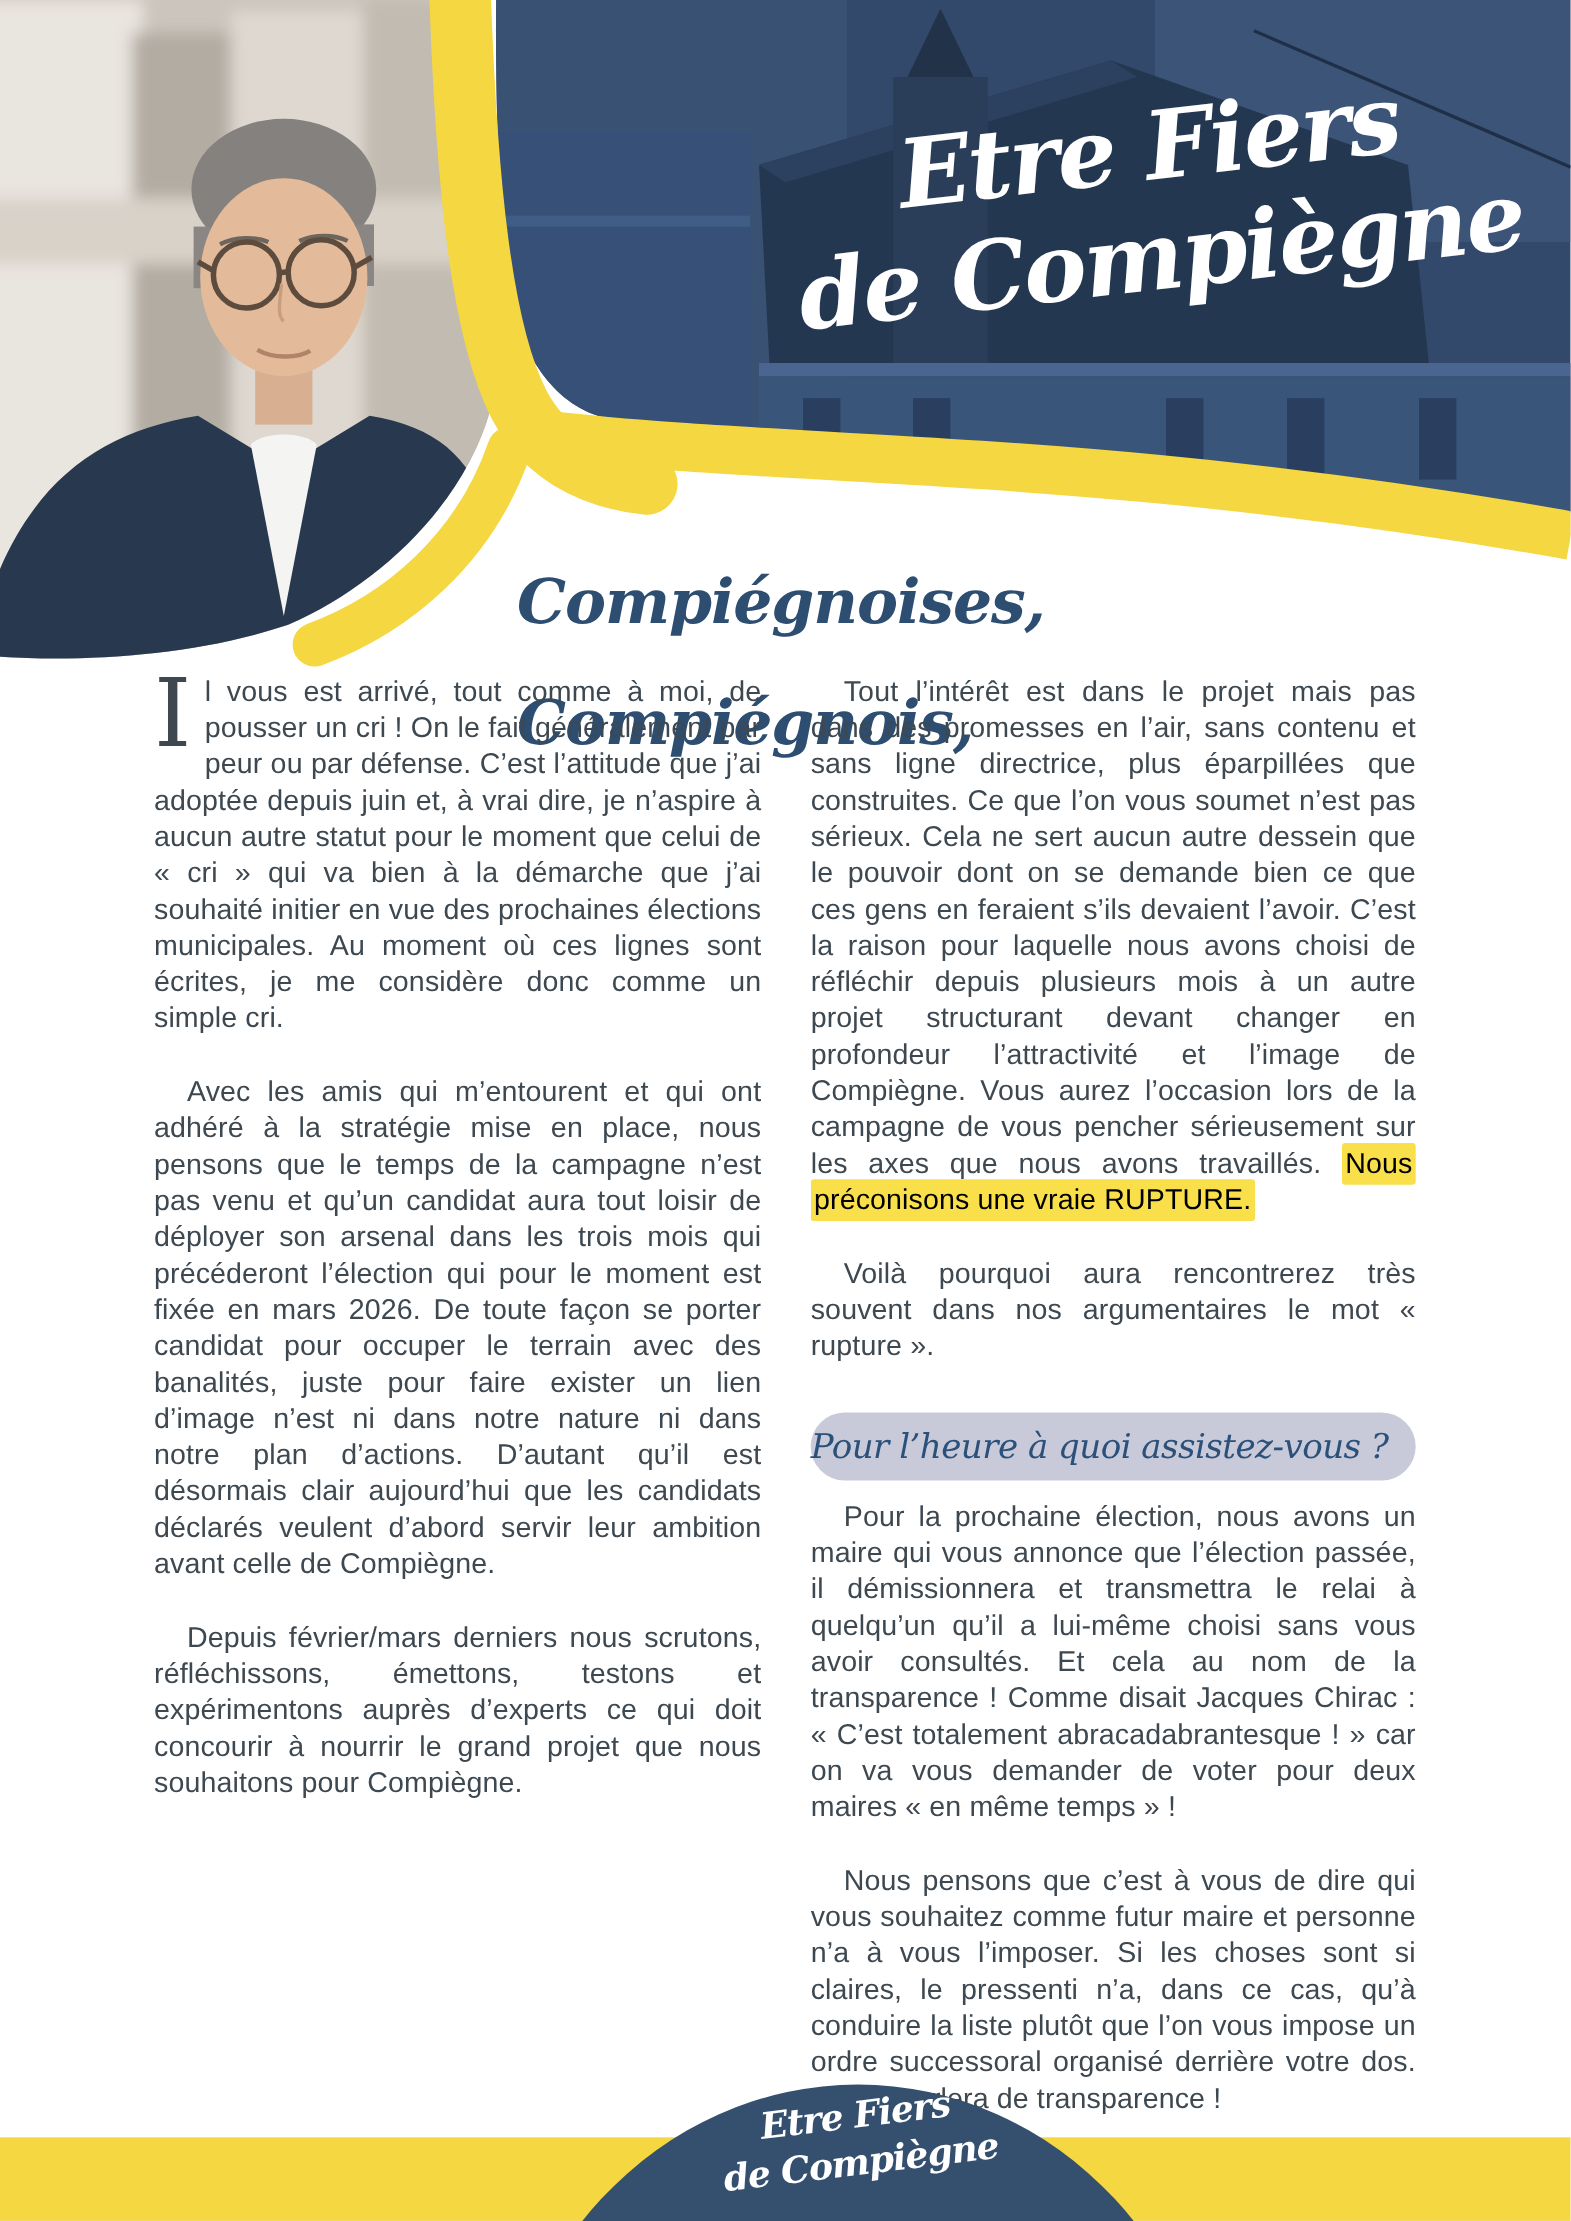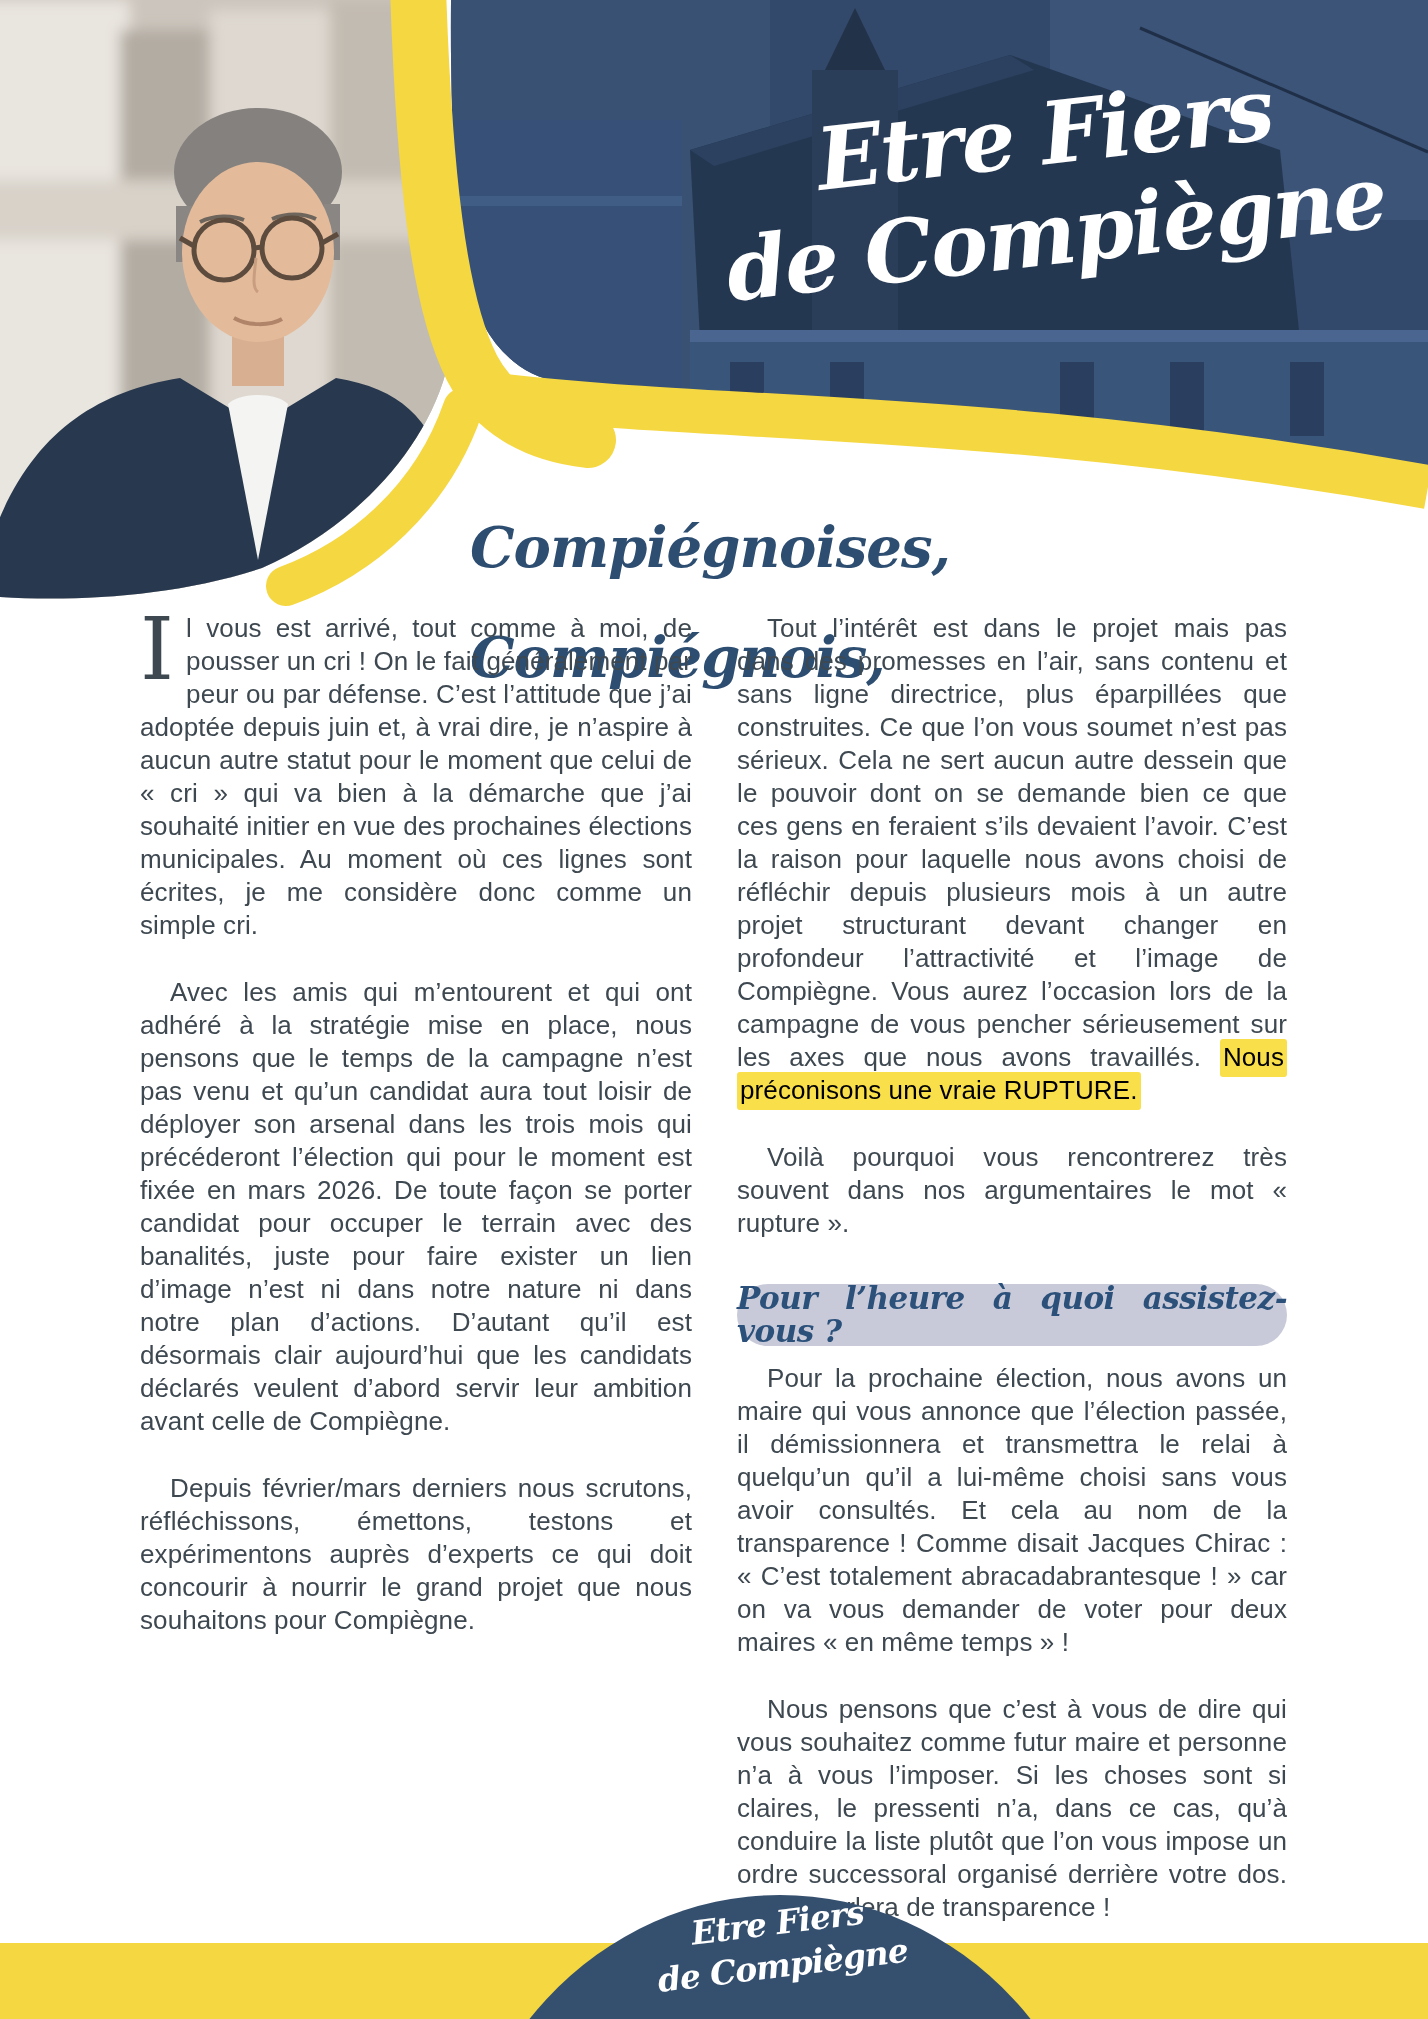--- a/index.html
+++ b/index.html
@@ -19,22 +19,22 @@
         color:#3e4850;text-align:justify;letter-spacing:.1px;}
   .col-left{left:140px;width:552px;}
   .col-right{left:737px;width:550px;}
   .para{margin:0 0 34px 0;text-indent:30px;}
   .para.first{text-indent:0;}
   .dropcap{float:left;font-family:"DejaVu Serif",serif;font-size:86px;line-height:62px;
         padding:6px 12px 0 0;color:#3e4850;font-style:normal;}
   .hl{background:#f9df4a;padding:3px 3px 5px;border-radius:3px;
         -webkit-box-decoration-break:clone;box-decoration-break:clone;}
   .pill{height:62px;background:#c8cad9;border-radius:32px;margin:44px 0 16px;display:flex;
-        align-items:center;justify-content:flex-end;text-indent:0;
-        font-family:"DejaVu Serif",serif;font-style:italic;font-weight:bold;font-size:31px;
+        align-items:center;justify-content:flex-start;text-indent:0;
+        font-family:"DejaVu Serif",serif;font-style:italic;font-weight:normal;font-size:31px;
         color:#2b507a;letter-spacing:-.5px;}
   
   .footer-band{position:absolute;left:0;top:1943px;width:1428px;height:76px;background:#f5d742;}
   .footer-dome{position:absolute;left:450px;top:1895px;width:660px;height:710px;
         background:#35506f;border-radius:50%;}
   .footer-script{position:absolute;left:560px;top:1901px;width:440px;transform:rotate(-7deg);
         text-align:center;color:#ffffff;font-family:"DejaVu Serif",serif;font-style:italic;
         font-weight:bold;font-size:33px;line-height:43px;letter-spacing:-1px;}
 </style>
 </head>
@@ -118,21 +118,21 @@
 
   <h1 class="headline">Compiégnoises, Compiégnois,</h1>
 
   <div class="col col-left" id="col-left">
       <p class="para first"><span class="dropcap">I</span><span>l vous est arrivé, tout comme à moi, de pousser un cri ! On le fait généralement par peur ou par défense. C’est l’attitude que j’ai adoptée depuis juin et, à vrai dire, je n’aspire à aucun autre statut pour le moment que celui de « cri » qui va bien à la démarche que j’ai souhaité initier en vue des prochaines élections municipales. Au moment où ces lignes sont écrites, je me considère donc comme un simple cri.</span></p>
       <p class="para"><span>Avec les amis qui m’entourent et qui ont adhéré à la stratégie mise en place, nous pensons que le temps de la campagne n’est pas venu et qu’un candidat aura tout loisir de déployer son arsenal dans les trois mois qui précéderont l’élection qui pour le moment est fixée en mars 2026. De toute façon se porter candidat pour occuper le terrain avec des banalités, juste pour faire exister un lien d’image n’est ni dans notre nature ni dans notre plan d’actions. D’autant qu’il est désormais clair aujourd’hui que les candidats déclarés veulent d’abord servir leur ambition avant celle de Compiègne.</span></p>
       <p class="para"><span>Depuis février/mars derniers nous scrutons, réfléchissons, émettons, testons et expérimentons auprès d’experts ce qui doit concourir à nourrir le grand projet que nous souhaitons pour Compiègne.</span></p>
     </div>
   <div class="col col-right" id="col-right">
       <p class="para"><span>Tout l’intérêt est dans le projet mais pas dans des promesses en l’air, sans contenu et sans ligne directrice, plus éparpillées que construites. Ce que l’on vous soumet n’est pas sérieux. Cela ne sert aucun autre dessein que le pouvoir dont on se demande bien ce que ces gens en feraient s’ils devaient l’avoir. C’est la raison pour laquelle nous avons choisi de réfléchir depuis plusieurs mois à un autre projet structurant devant changer en profondeur l’attractivité et l’image de Compiègne. Vous aurez l’occasion lors de la campagne de vous pencher sérieusement sur les axes que nous avons travaillés. </span><mark class="hl">Nous préconisons une vraie RUPTURE.</mark></p>
-      <p class="para"><span>Voilà pourquoi vous rencontrerez très souvent dans nos argumentaires le mot « rupture ».</span></p>
+      <p class="para"><span>Voilà pourquoi aura rencontrerez très souvent dans nos argumentaires le mot « rupture ».</span></p>
       <div class="pill">
         <span>Pour l’heure à quoi assistez-vous ?</span>
       </div>
       <p class="para"><span>Pour la prochaine élection, nous avons un maire qui vous annonce que l’élection passée, il démissionnera et transmettra le relai à quelqu’un qu’il a lui-même choisi sans vous avoir consultés. Et cela au nom de la transparence ! Comme disait Jacques Chirac : « C’est totalement abracadabrantesque ! » car on va vous demander de voter pour deux maires « en même temps » !</span></p>
       <p class="para"><span>Nous pensons que c’est à vous de dire qui vous souhaitez comme futur maire et personne n’a à vous l’imposer. Si les choses sont si claires, le pressenti n’a, dans ce cas, qu’à conduire la liste plutôt que l’on vous impose un ordre successoral organisé derrière votre dos. Là, on parlera de transparence !</span></p>
     </div>
 
   <div class="footer-band"></div>
   <div class="footer-dome"></div>
   <div class="footer-script">

